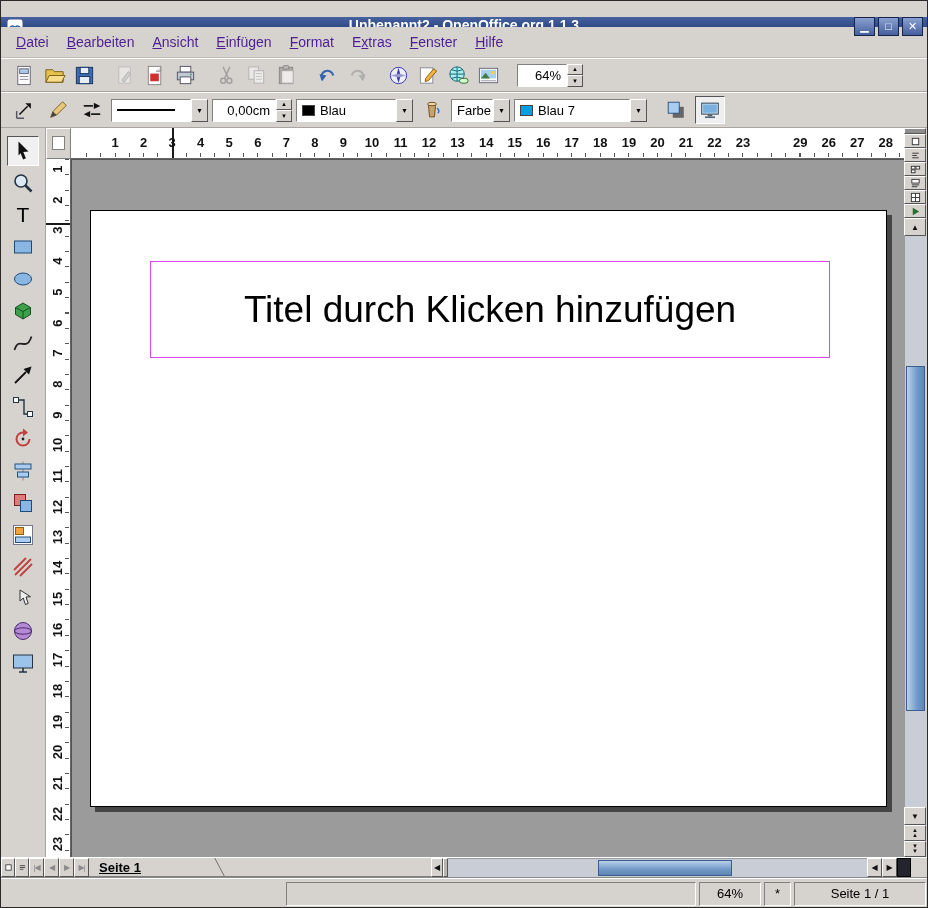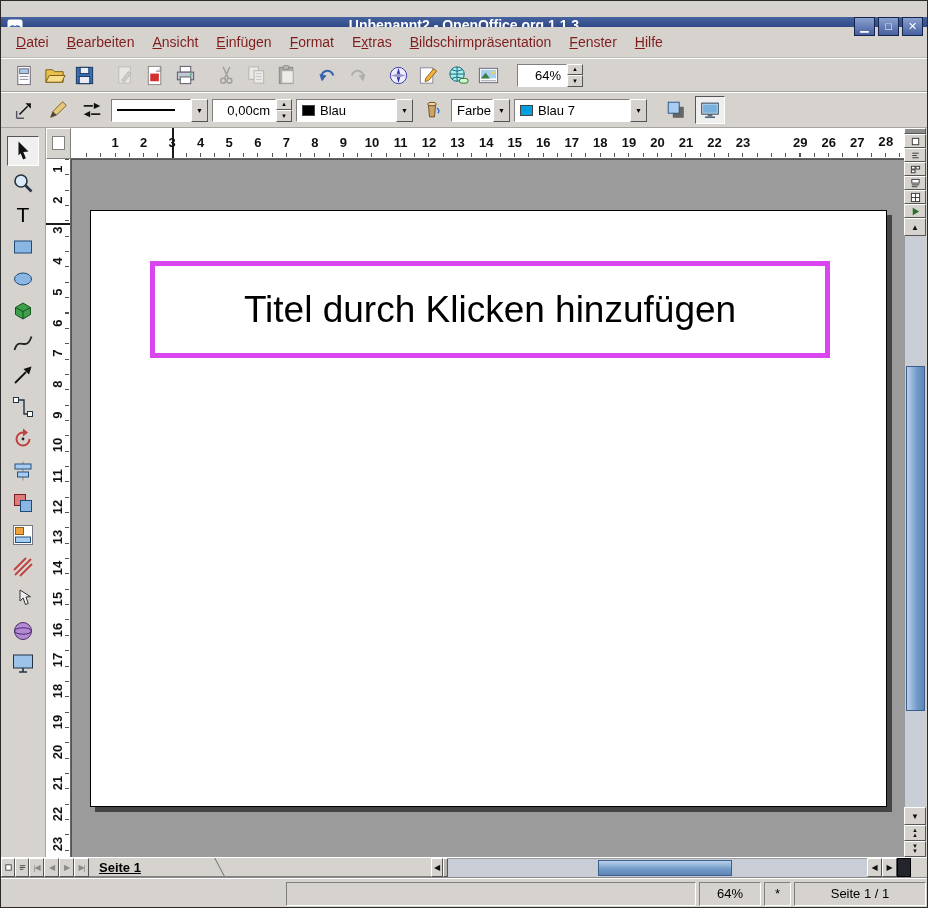--- a/index.html
+++ b/index.html
@@ -14,21 +14,21 @@
     display:flex; align-items:flex-start; color:#fff; padding:0 4px; }
   .win-icon { width:20px; height:20px; display:flex; align-items:center; justify-content:center; }
   .title-text { position:absolute; left:0; right:0; text-align:center; font-weight:bold; font-size:14px; pointer-events:none; }
   .win-btns { margin-left:auto; display:flex; gap:3px; z-index:2; }
   .win-btn { width:21px; height:19px; background:linear-gradient(180deg,#8aa0d0,#46609e);
     border:1px solid #14244c; color:#fff; font-size:11px; line-height:1; display:flex; align-items:center; justify-content:center; }
 
   
   .menubar { position:absolute; left:0; top:26px; width:100%; height:31px; background:#d6d3ce;
     display:flex; align-items:center; padding-left:6px; font-size:14px; border-bottom:1px solid #c0bdb6; }
-  .menu-item { padding:4px 9px; color:#7f1d1d; }
+  .menu-item { padding:4px 9px; color:#4c1d95; }
 
   
   .toolbar { position:absolute; left:0; width:100%; background:#d6d3ce; display:flex; align-items:center;
     border-top:1px solid #fff; border-bottom:1px solid #a8a5a0; }
   .fnbar { top:57px; height:34px; padding-left:8px; }
   .objbar { top:91px; height:36px; padding-left:8px; gap:4px; }
   .tb-group { display:flex; align-items:center; }
   .tb-btn { width:30px; height:28px; display:flex; align-items:center; justify-content:center; border:1px solid transparent; }
   .tb-btn.disabled { opacity:.55; filter:grayscale(.9); }
   .tb-btn.pressed { background:#efefef; border:1px solid; border-color:#555 #fff #fff #555; }
@@ -70,21 +70,21 @@
   .left-toolbar { position:absolute; left:0; top:127px; width:45px; height:729px; background:#d6d3ce;
     border-right:1px solid #a8a5a0; display:flex; flex-direction:column; align-items:center; padding-top:8px; gap:2px; }
   .tool-btn { width:32px; height:30px; display:flex; align-items:center; justify-content:center; border:1px solid transparent; }
   .tool-btn.pressed { background:#f0f0f0; border:1px solid; border-color:#555 #fff #fff #555; }
 
   
   .workarea { position:absolute; left:70px; top:158px; width:833px; height:698px; background:#9b9b9b;
     border-top:1px solid #555; border-left:1px solid #555; overflow:hidden; }
   .slide { position:absolute; left:18px; top:50px; width:797px; height:597px; background:#fff;
     border:1px solid #000; box-shadow:5px 5px 0 #454545; }
-  .ph { position:absolute; border:5px solid #d946ef; display:flex; align-items:center; justify-content:center;
+  .ph { position:absolute; border:1px solid #d946ef; display:flex; align-items:center; justify-content:center;
     text-align:center; color:#000; font-family:"Liberation Serif","DejaVu Serif",serif; }
   .title-ph { left:59px; top:50px; width:680px; height:97px; font-size:37px; }
   .body-ph  { left:59px; top:167px; width:680px; height:375px; font-size:29px; }
 
   
   .v-scroll { position:absolute; left:903px; top:127px; width:22px; height:729px; background:#d6d3ce;
     display:flex; flex-direction:column; }
   .vs-split { height:6px; background:#8d8d8d; border:1px solid; border-color:#fff #555 #555 #fff; }
   .view-btns { display:flex; flex-direction:column; }
   .view-btn { width:22px; height:14px; background:#d6d3ce; border:1px solid; border-color:#fff #555 #555 #fff;
@@ -160,21 +160,20 @@
     </span>
   </div>
 
   <div class="menubar">
       <span class="menu-item"><u>D</u>atei</span>
       <span class="menu-item"><u>B</u>earbeiten</span>
       <span class="menu-item"><u>A</u>nsicht</span>
       <span class="menu-item"><u>E</u>infügen</span>
       <span class="menu-item"><u>F</u>ormat</span>
       <span class="menu-item">E<u>x</u>tras</span>
-      <span class="menu-item"><u>B</u>ildschirmpräsentation</span>
       <span class="menu-item"><u>F</u>enster</span>
       <span class="menu-item"><u>H</u>ilfe</span>
     </div>
 
   <div class="toolbar fnbar">
     <span class="tb-group" id="fn-items">
         <button class="tb-btn">
           <span class="icon">
             <svg viewBox="0 0 24 24" width="23" height="23">
               <rect x="5" y="2.5" width="13" height="19" fill="#fff" stroke="#667"></rect>
@@ -444,21 +443,21 @@
       <span class="h-num" style="left: 529.35px;">18</span>
       <span class="h-num" style="left: 557.9px;">19</span>
       <span class="h-num" style="left: 586.45px;">20</span>
       <span class="h-num" style="left: 615px;">21</span>
       <span class="h-num" style="left: 643.55px;">22</span>
       <span class="h-num" style="left: 672.1px;">23</span>
       <span class="h-num" style="left: 700.65px; margin-top: 41px;">24</span>
       <span class="h-num" style="left: 729.2px;">29</span>
       <span class="h-num" style="left: 757.75px;">26</span>
       <span class="h-num" style="left: 786.3px;">27</span>
-      <span class="h-num" style="left: 814.85px; font-family: Liberation Mono, monospace;">28</span>
+      <span class="h-num" style="left: 814.85px;">28</span>
     </div>
 
   <div class="left-toolbar">
       <button class="tool-btn pressed">
         <span class="icon">
           <svg viewBox="0 0 24 24" width="24" height="24">
             <path d="M7.5 2.5 L17.5 12.5 l-5.2 .6 2.6 6.2 -2.8 1.2 -2.5-6.3 -2.1 2.3 z" fill="#111"></path>
           </svg>
         </span>
       </button>

